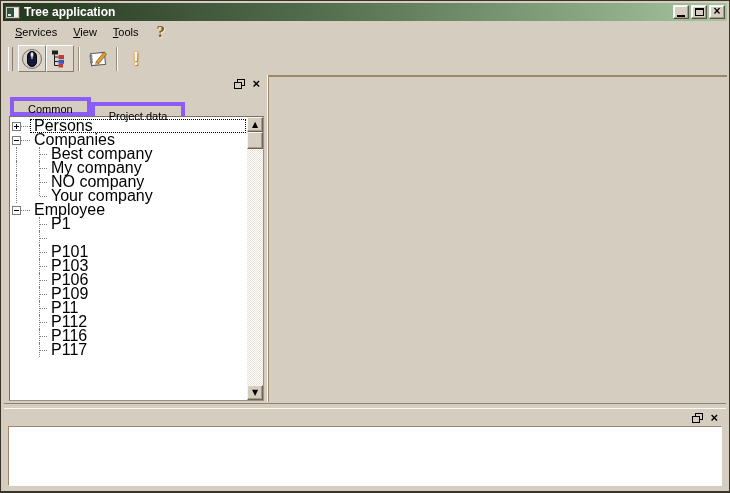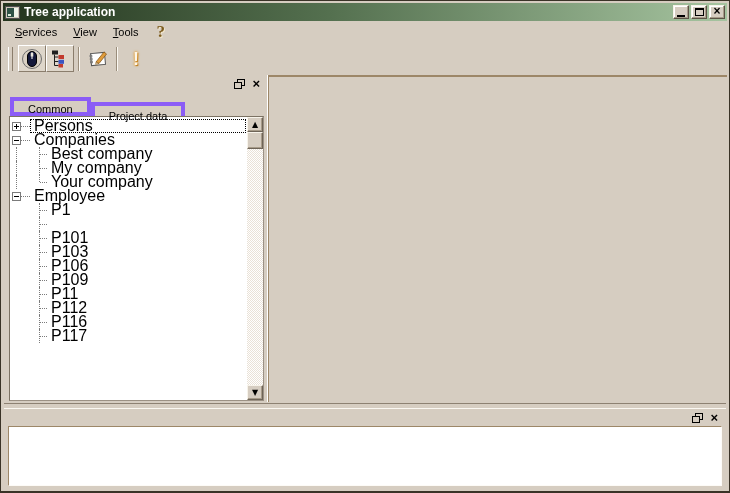--- a/index.html
+++ b/index.html
@@ -224,20 +224,29 @@
               <span class="gr on"></span>
               <span class="gc">
                 <i class="gs"></i>
               </span>
               <span class="lw">
                 <span class="tl">My company</span>
               </span>
             </div>
             <div class="trow">
               <span class="gr on"></span>
+              <span class="gc">
+                <i class="gs"></i>
+              </span>
+              <span class="lw">
+                <span class="tl">NO company</span>
+              </span>
+            </div>
+            <div class="trow">
+              <span class="gr on"></span>
               <span class="gc last">
                 <i class="gs"></i>
               </span>
               <span class="lw">
                 <span class="tl">Your company</span>
               </span>
             </div>
             <div class="trow">
               <span class="tbox">
                 <i class="hb"></i>

